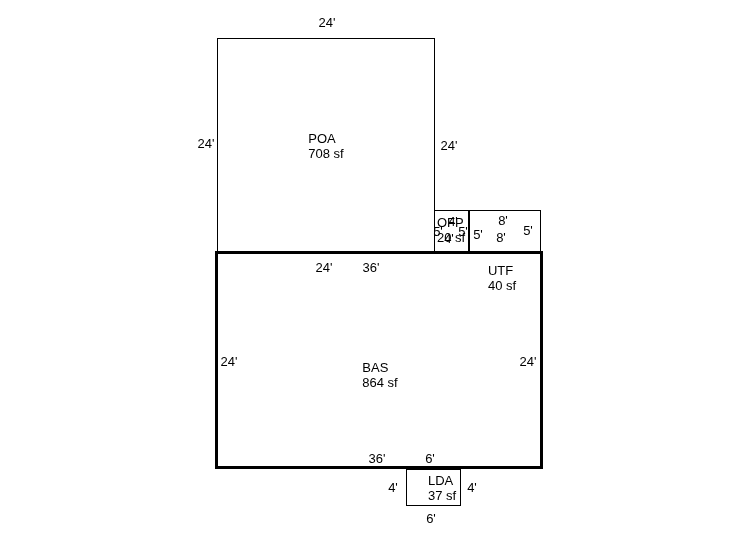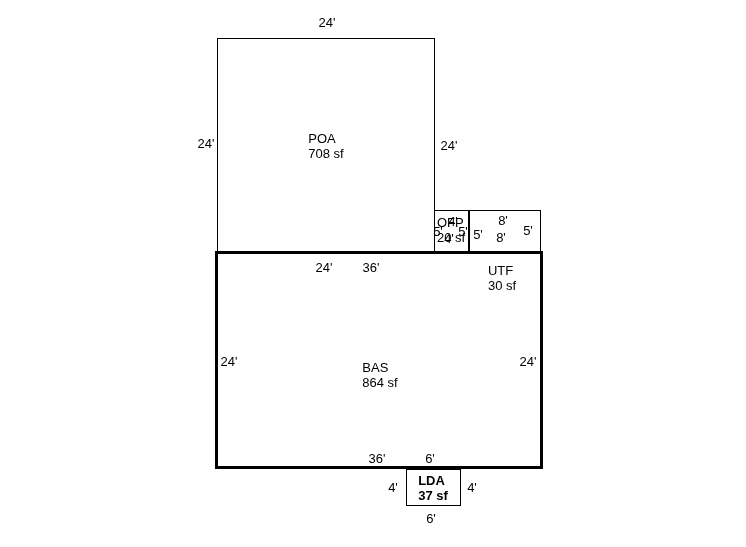--- a/index.html
+++ b/index.html
@@ -60,39 +60,39 @@
     <span>OFP</span>
     <span>20 sf</span>
   </div>
   <div class="lbl" style="left:453px; top:221px;">4'</div>
   <div class="lbl" style="left:449px; top:238px;">4'</div>
   <div class="lbl" style="left:438px; top:231px;">5'</div>
   <div class="lbl" style="left:463px; top:231px;">5'</div>
 
   <div class="lbl area-lbl" style="left:502px; top:230px;margin-top:48px;">
     <span>UTF</span>
-    <span>30 sf</span>
+    <span>40 sf</span>
   </div>
   <div class="lbl" style="left:503px; top:220px;">8'</div>
   <div class="lbl" style="left:501px; top:237px;">8'</div>
   <div class="lbl" style="left:478px; top:234px;">5'</div>
   <div class="lbl" style="left:528px; top:230px;">5'</div>
 
   <div class="lbl area-lbl" style="left:380px; top:375px;">
     <span>BAS</span>
     <span>864 sf</span>
   </div>
   <div class="lbl" style="left:324px; top:267px;">24'</div>
   <div class="lbl" style="left:371px; top:267px;">36'</div>
   <div class="lbl" style="left:229px; top:361px;">24'</div>
   <div class="lbl" style="left:528px; top:361px;">24'</div>
   <div class="lbl" style="left:377px; top:458px;">36'</div>
   <div class="lbl" style="left:430px; top:458px;">6'</div>
 
-  <div class="lbl area-lbl" style="left:433px; top:488px;font-weight:bold;">
+  <div class="lbl area-lbl" style="left:442px; top:488px;">
     <span>LDA</span>
     <span>37 sf</span>
   </div>
   <div class="lbl" style="left:393px; top:487px;">4'</div>
   <div class="lbl" style="left:472px; top:487px;">4'</div>
   <div class="lbl" style="left:431px; top:518px;">6'</div>
 
 </div>
 
 </body></html>

